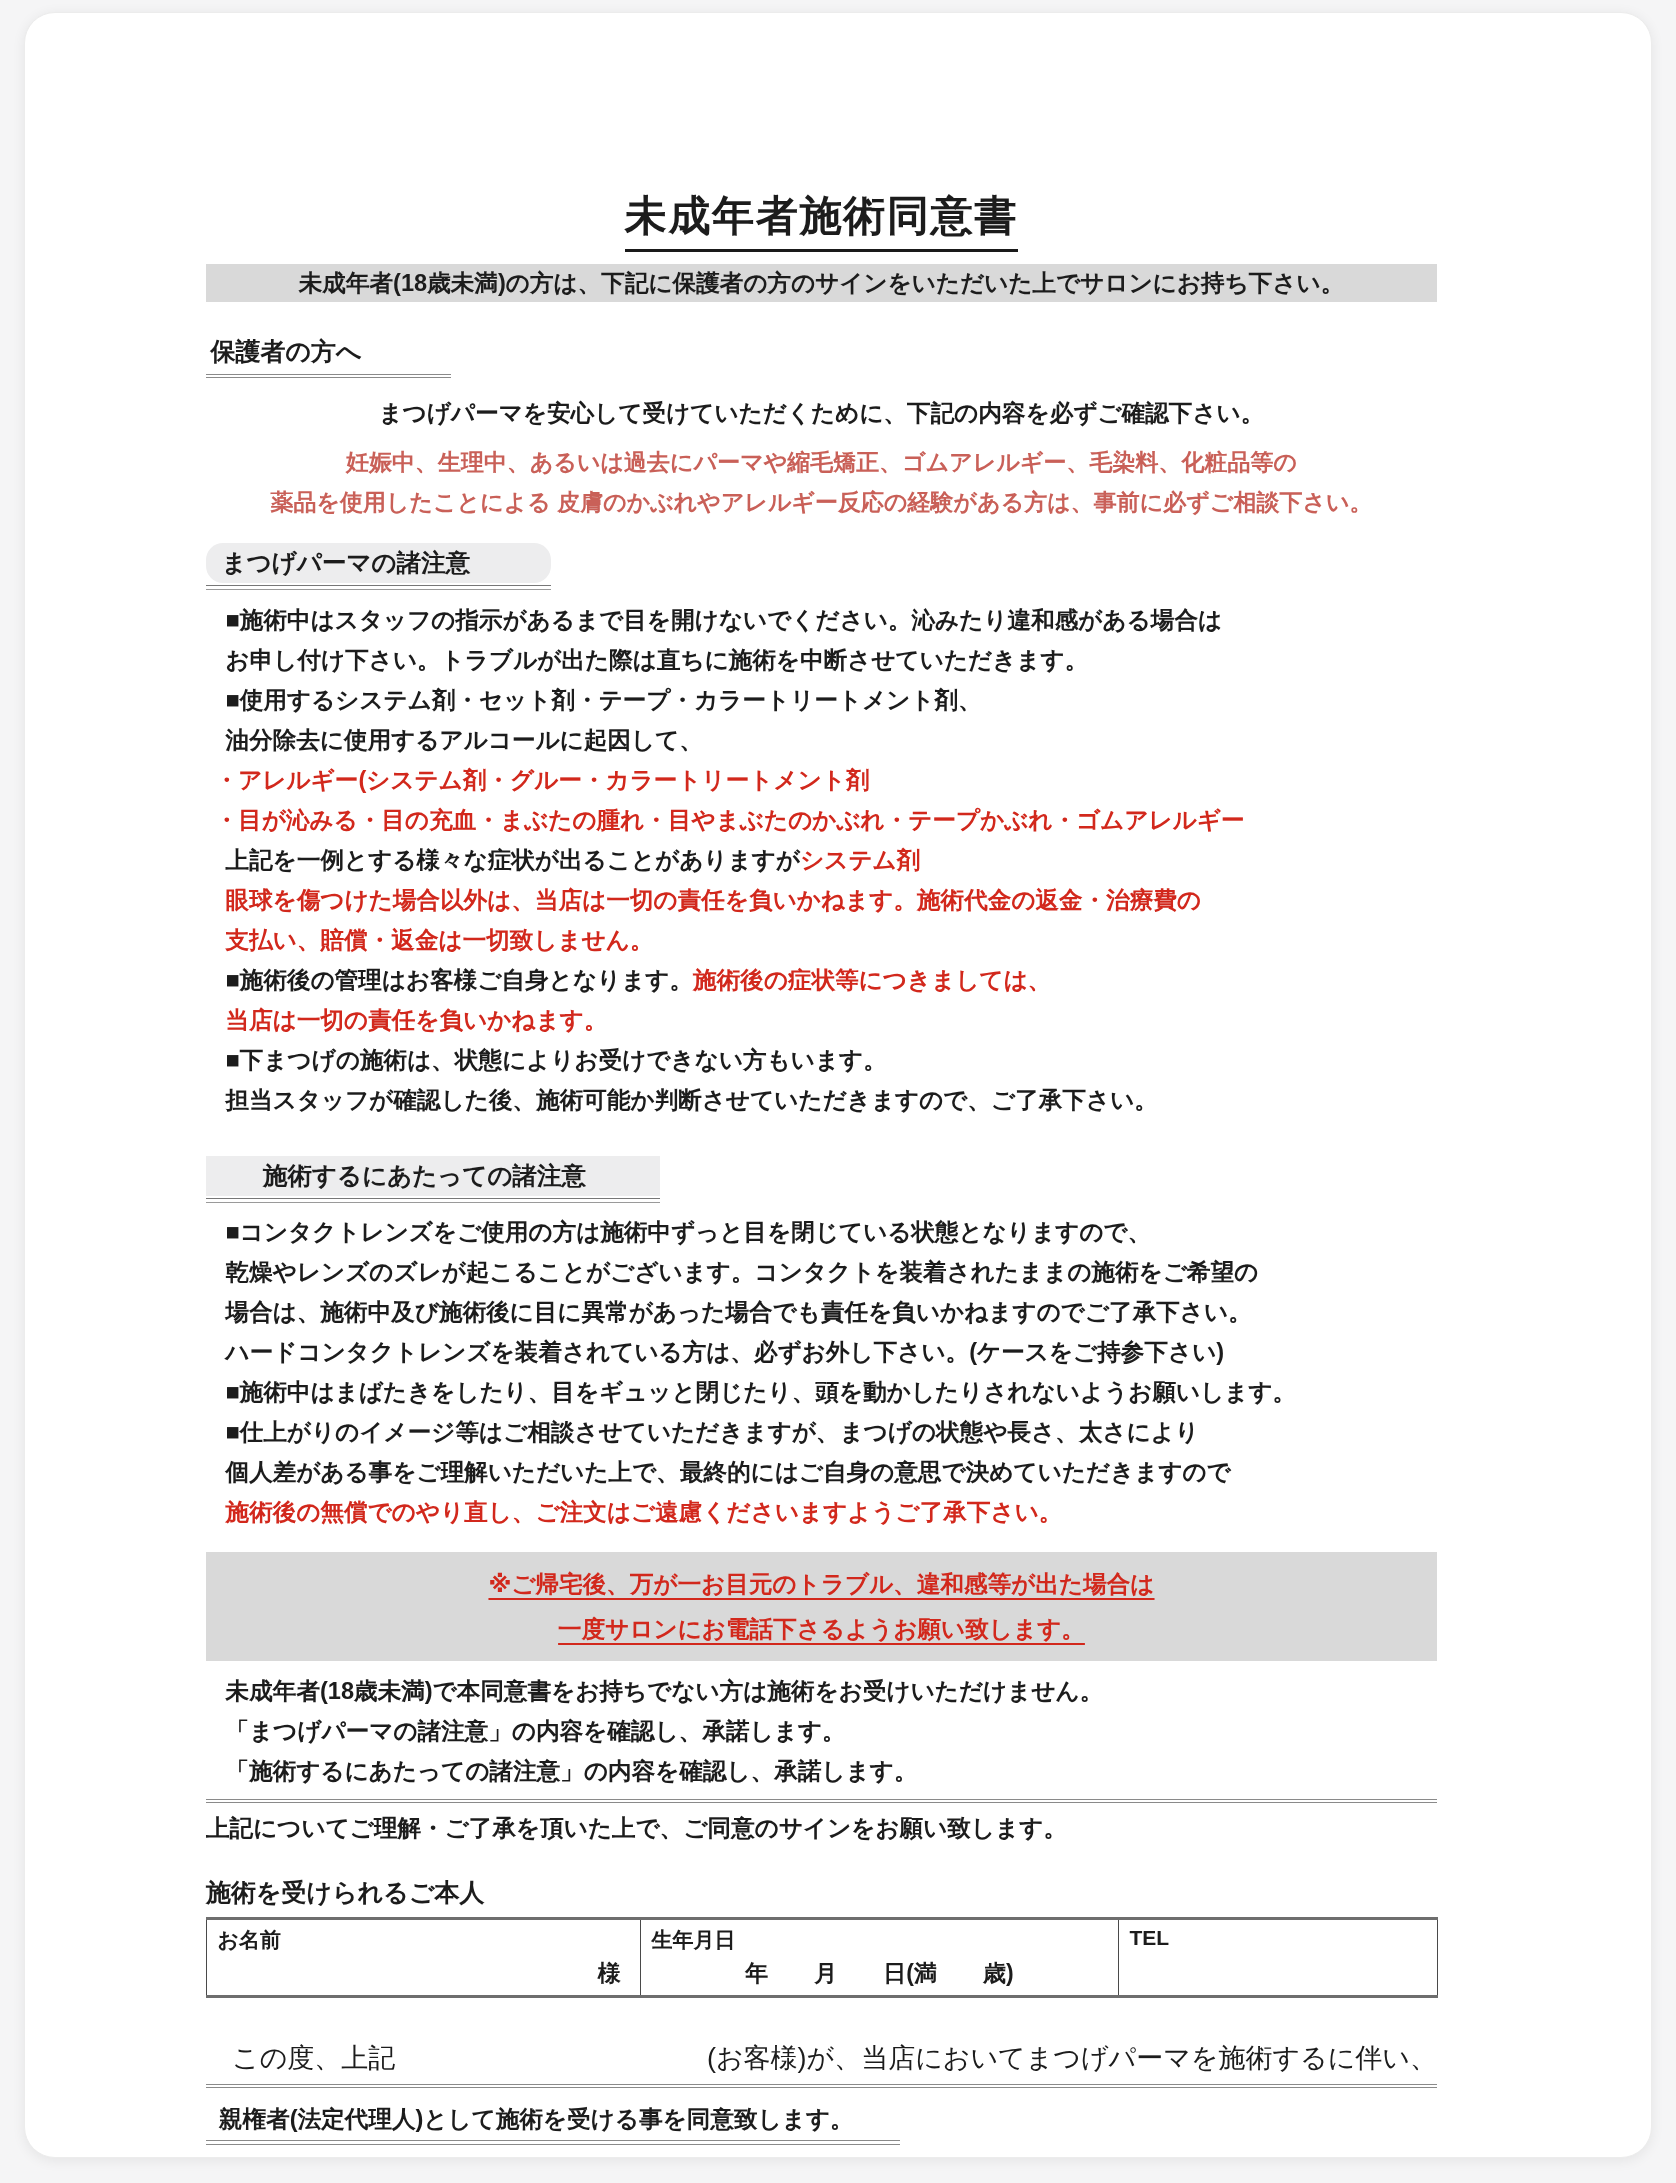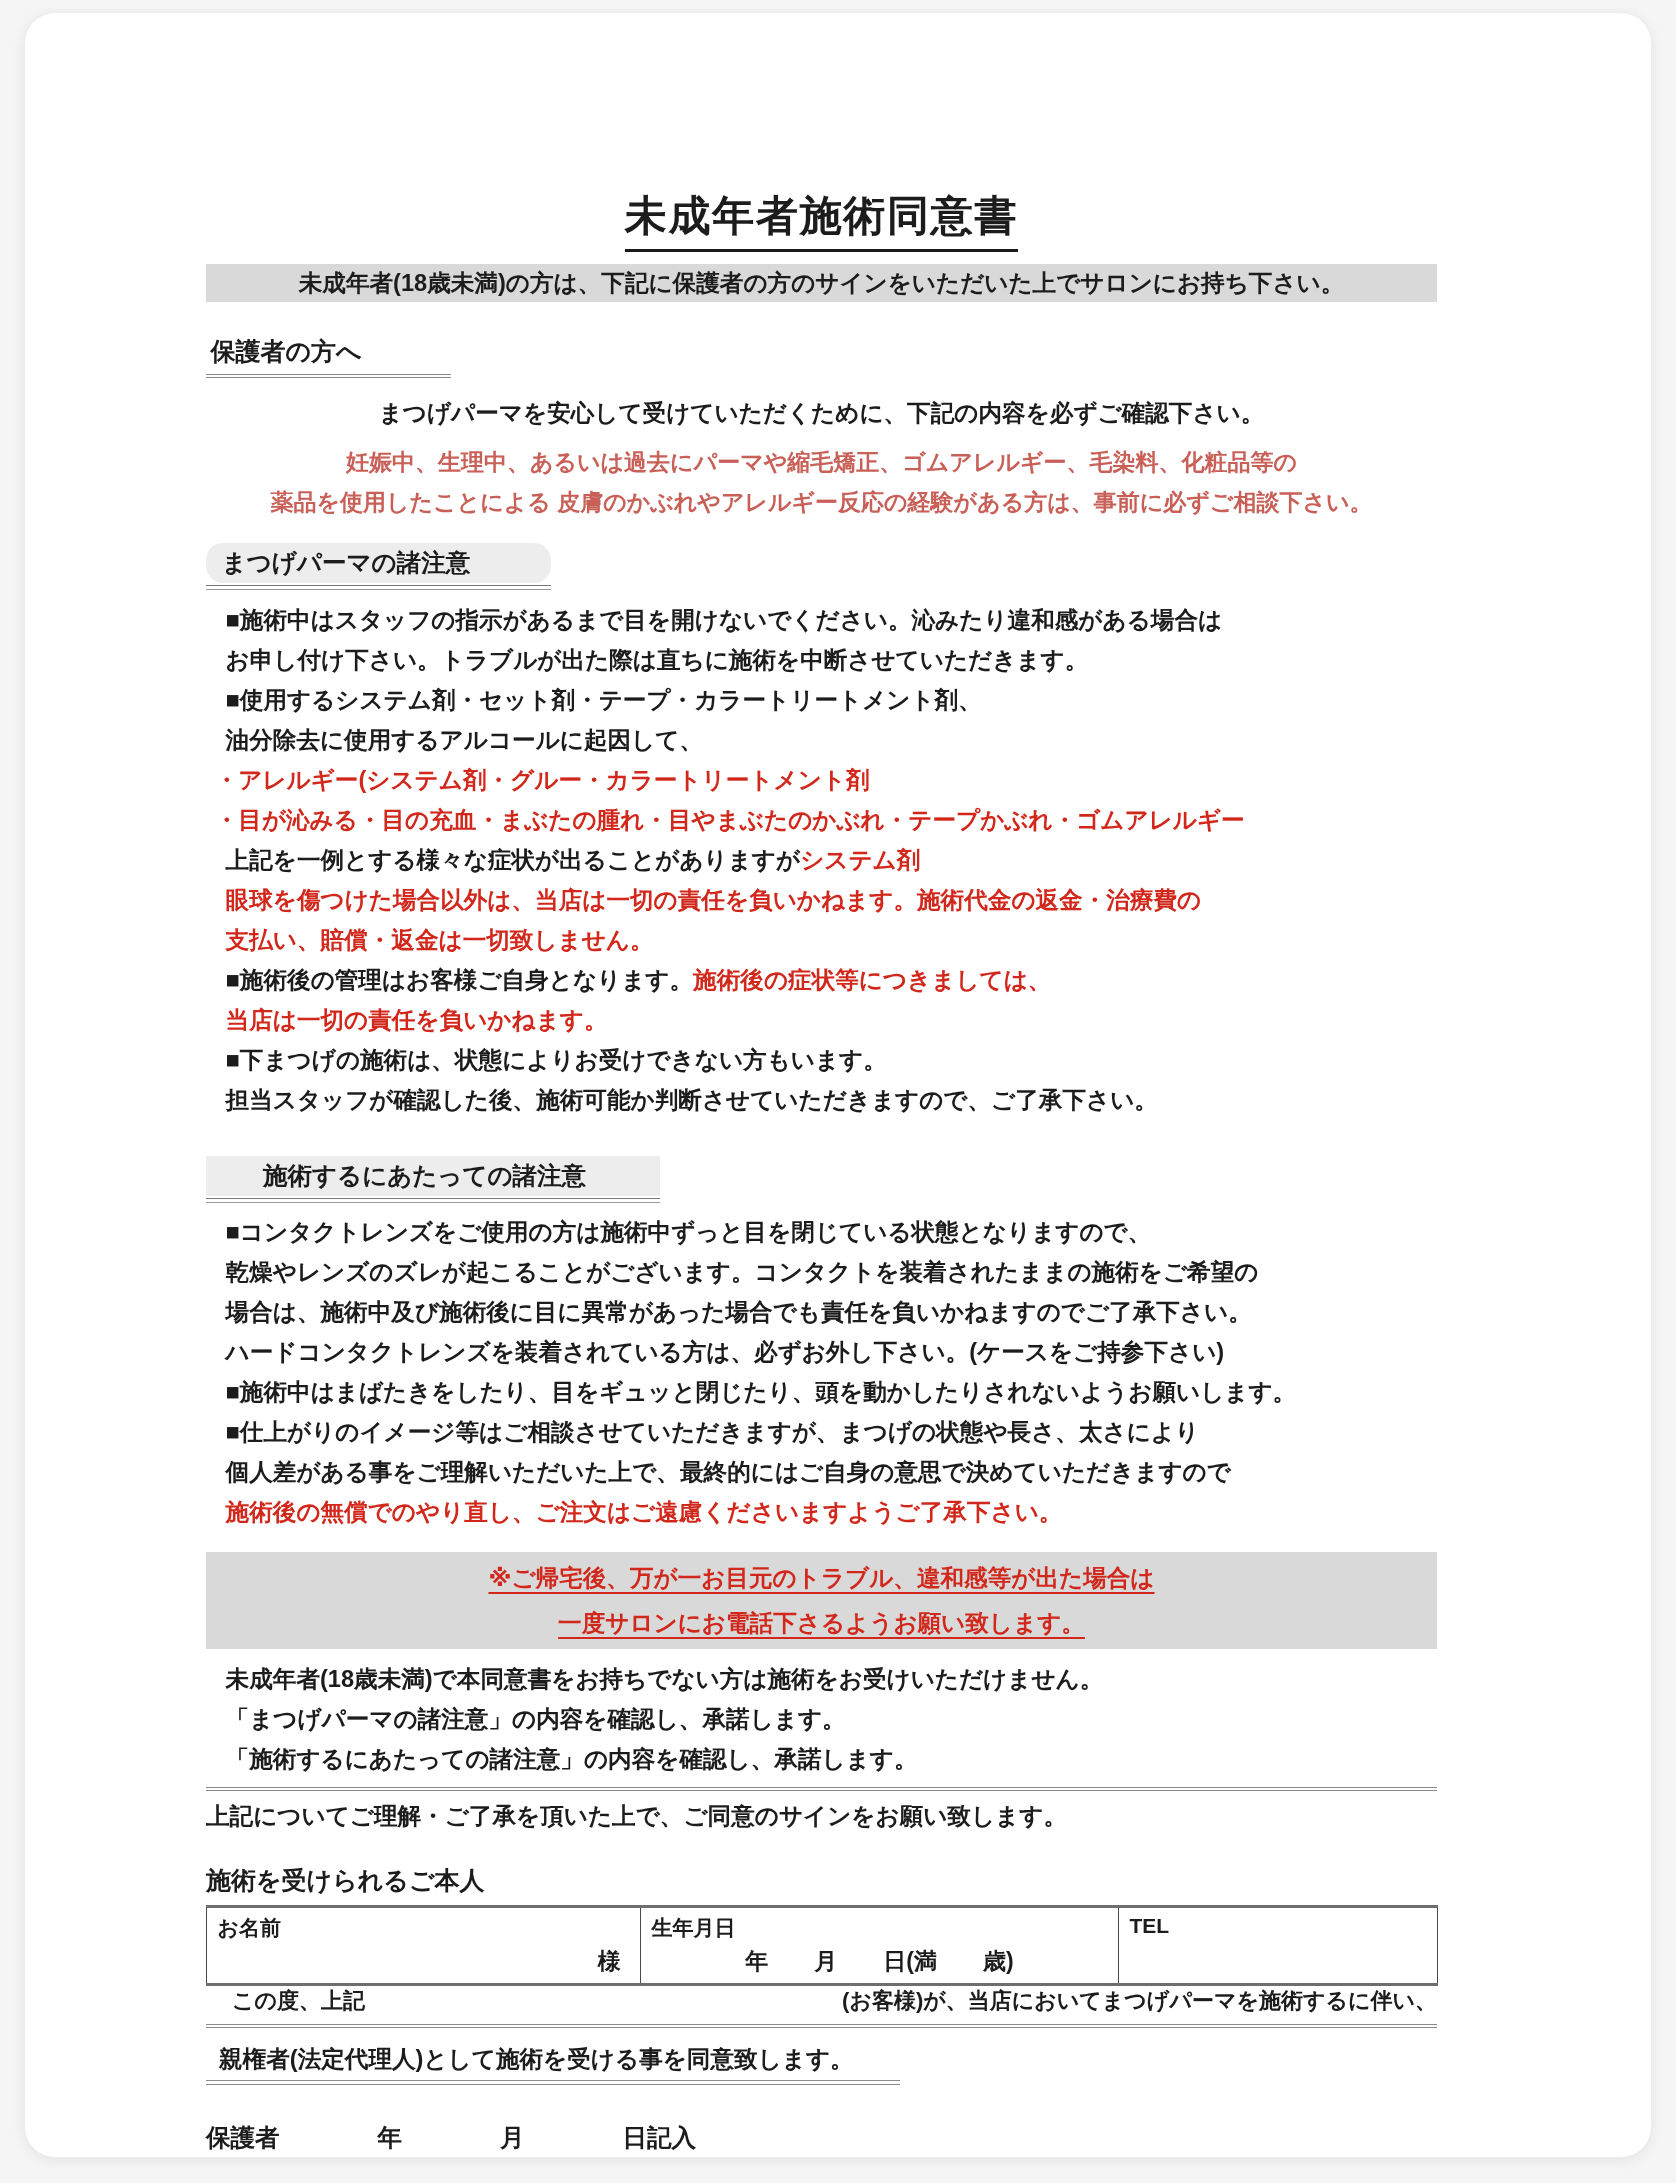--- a/index.html
+++ b/index.html
@@ -52,21 +52,21 @@
   .bar-rule2{width:454px;}
   .block{margin-top:9.6px;}
   .bodyline{
     height:40px;display:flex;align-items:center;white-space:nowrap;
     font-size:23.6px;font-weight:600;padding-left:19.6px;
   }
   .red{color:var(--red-strong,#d2281c);}
   .soft-indent{padding-left:8.7px;}
   .alert-band{
     margin-top:20px;background:var(--band-gray,#d9d9d9);
-    height:97px;display:flex;flex-direction:column;align-items:center;justify-content:center;gap:13px;
+    height:109px;display:flex;flex-direction:column;align-items:center;justify-content:center;gap:13px;
   }
   .alert-line{
     font-size:23.6px;font-weight:700;color:var(--red-strong,#d2281c);
     text-decoration:underline;text-underline-offset:6.1px;
   }
   .full-rule{margin-top:7.9px;}
   .sign-head{margin-top:28px;font-size:25px;font-weight:700;}
   table.form{
     width:1231px;border-collapse:collapse;margin-top:7.9px;table-layout:fixed;
   }
@@ -74,22 +74,22 @@
     border:1.3px solid #4a4a4a;vertical-align:top;padding:6.1px 10.5px;box-sizing:border-box;
   }
   table.form{border-top:3.5px solid #6e6e6e;border-bottom:3.5px solid #6e6e6e;}
   .cell-inner{display:flex;flex-direction:column;justify-content:space-between;height:100%;box-sizing:border-box;}
   .cell-label{font-size:21px;font-weight:700;}
   .cell-bottom{font-size:23px;font-weight:700;}
   .t1 td{height:78px;}
   .samaright{text-align:right;padding-right:8.7px;}
   .birthcenter{text-align:center;}
   .consent-line{
-    display:flex;justify-content:space-between;align-items:center;
-    font-size:22px;font-weight:700;padding-left:26px;
+    margin-top:42px;display:flex;justify-content:space-between;align-items:center;
+    font-size:27px;font-weight:400;padding-left:26px;
   }
   .statement{
     margin-top:11.4px;font-size:23.6px;font-weight:600;padding-left:13px;height:38px;display:flex;align-items:center;
   }
   .partial-rule{width:694px;margin-top:2.6px;}
   .date-line{margin-top:36px;font-size:24.5px;font-weight:700;}
 </style>
 </head>
 <body>
 

